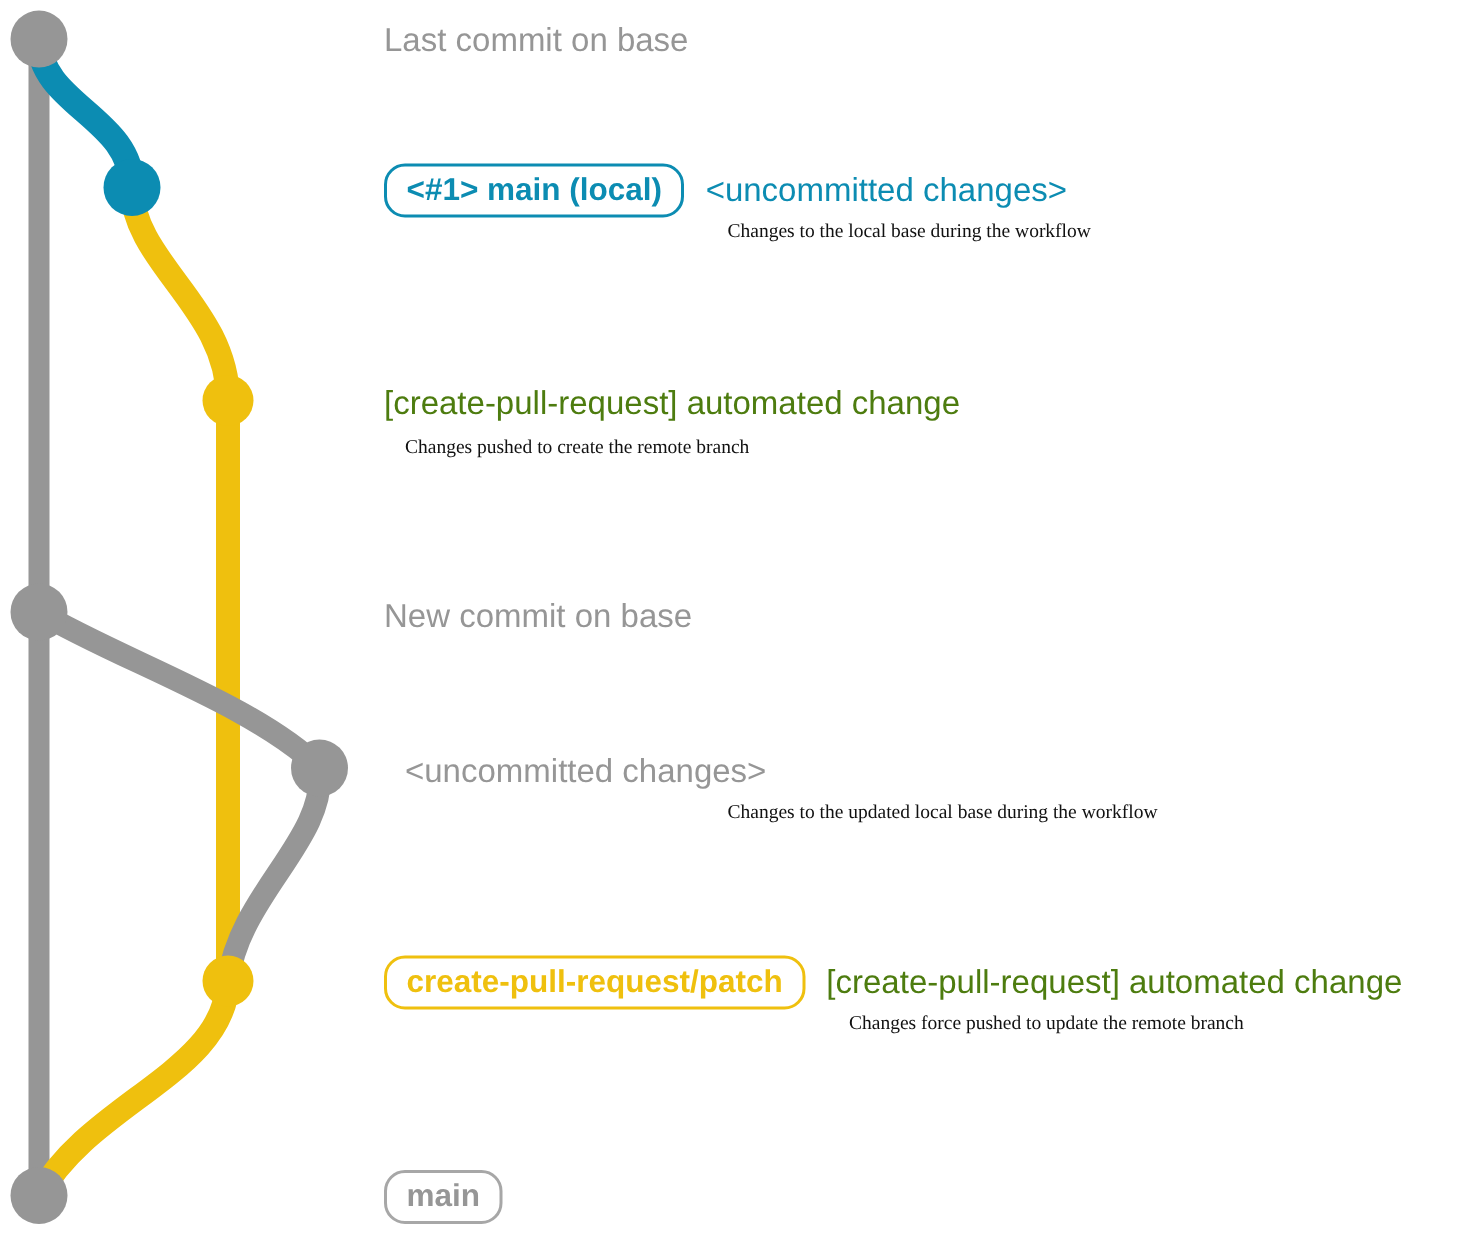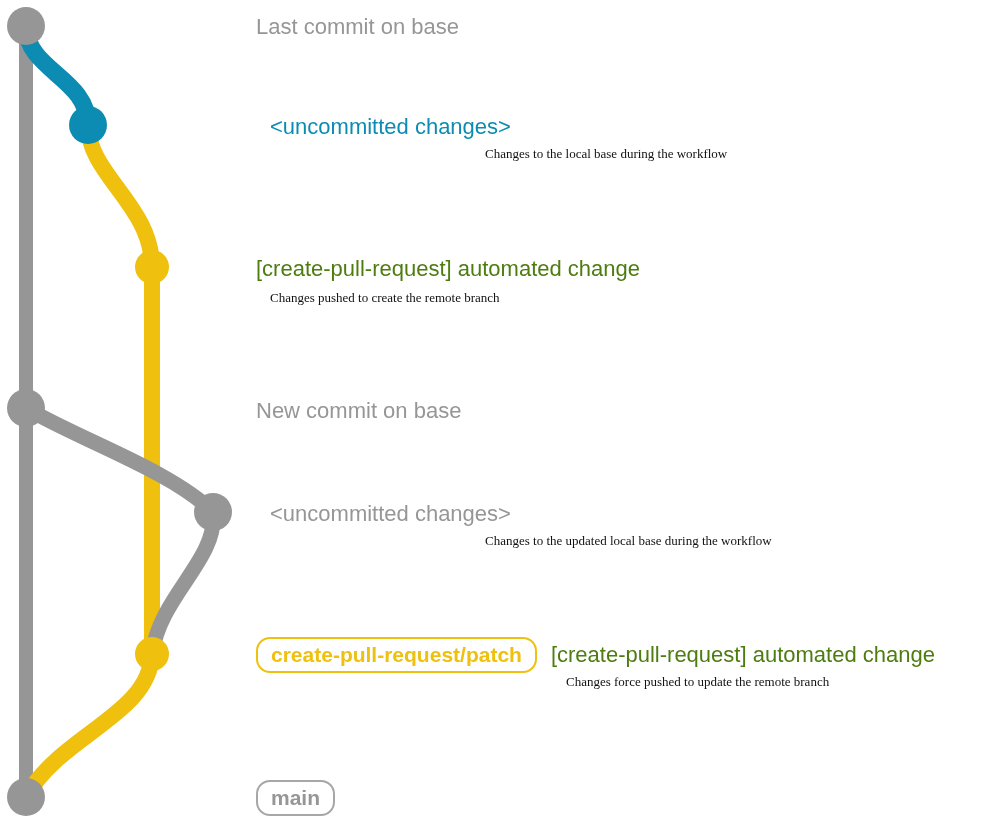--- a/index.html
+++ b/index.html
@@ -84,20 +84,21 @@
   <circle cx="213" cy="512" r="19" fill="#969696"></circle>
   <circle cx="152" cy="654" r="17" fill="#efc00e"></circle>
   <circle cx="26" cy="797" r="19" fill="#969696"></circle>
 </svg>
 
 <div class="row" style="left:256px; top:12px; height:30px;">
   <span class="subject gray">Last commit on base</span>
 </div>
 
 <div class="row" style="left:256px; top:110px; height:34px;">
+  <span class="pill teal">&lt;#1&gt; main (local)</span>
   <span class="pill-gap"></span>
   <span class="subject teal">&lt;uncommitted changes&gt;</span>
 </div>
 <div class="note" style="left:485px; top:147px;">Changes to the local base during the workflow</div>
 
 <div class="row" style="left:256px; top:254px; height:30px;">
   <span class="subject yellow">[create-pull-request] automated change</span>
 </div>
 <div class="note" style="left:270px; top:291px;">Changes pushed to create the remote branch</div>
 

